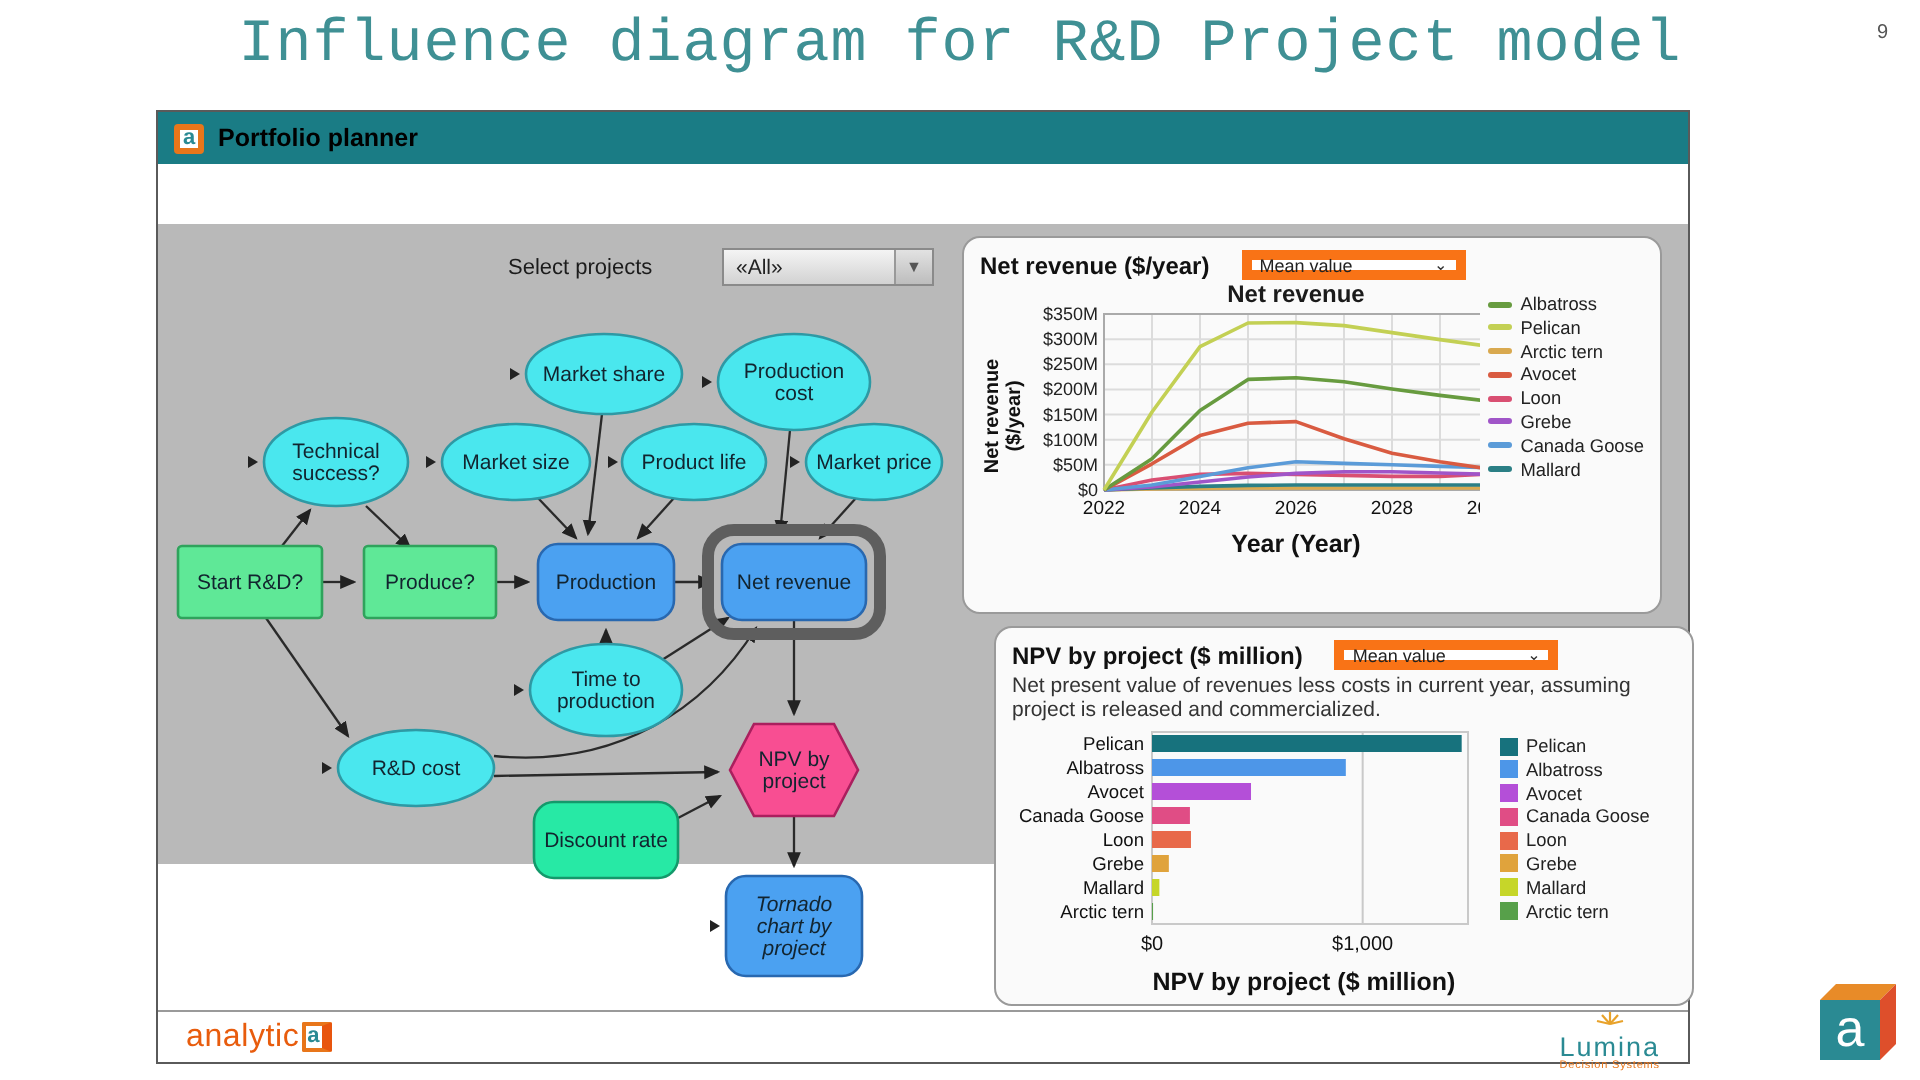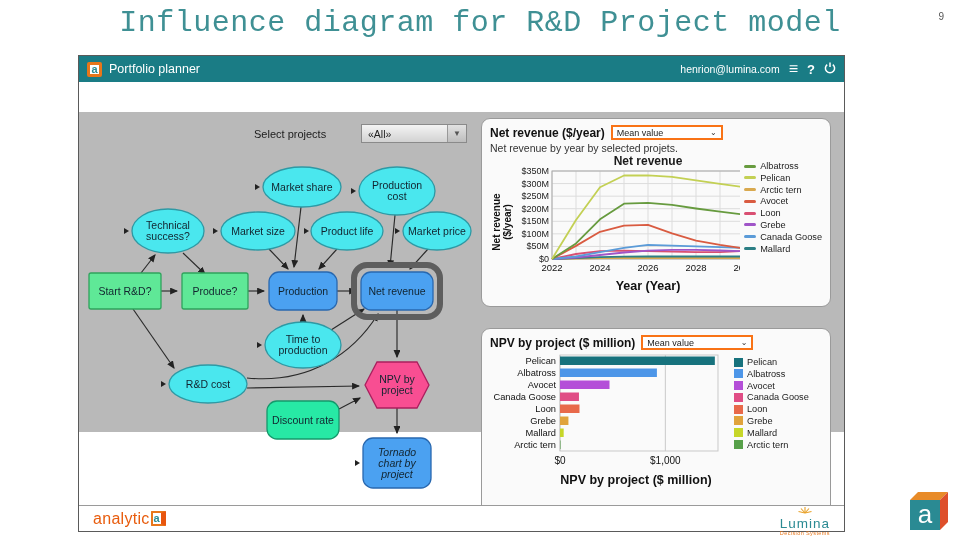--- a/index.html
+++ b/index.html
@@ -5,42 +5,42 @@
   html,body{margin:0;padding:0;}
   body{width:960px;height:540px;background:#ffffff;font-family:"Liberation Sans",sans-serif;overflow:hidden;cursor:default;position:relative;}
   .slide{position:absolute;inset:0;}
   .slide-title{position:absolute;top:6px;left:0;width:100%;text-align:center;font-size:30px;color:#3f9094;letter-spacing:.5px;font-family:Liberation Mono, monospace;}
   .page-number{position:absolute;top:11px;right:16px;font-size:10px;color:#555;}
 
   
   .window{position:absolute;left:78px;top:55px;width:767px;height:477px;background:#ffffff;border:1.5px solid #5a5a5a;box-sizing:border-box;}
   .titlebar{height:26px;background:#1a7c85;display:flex;align-items:center;padding:0 8px;box-sizing:border-box;gap:7px;}
   .tb-logo{width:15px;height:15px;background:#fff;border:3px solid #e8761a;border-radius:2px;color:#2a8a93;font-weight:bold;font-size:11px;line-height:9px;text-align:center;box-sizing:border-box;}
-  .tb-title{color:#ffffff;font-weight:normal;font-size:12.5px;}
+  .tb-title{color:#000000;font-weight:bold;font-size:12.5px;}
   .tb-right{margin-left:auto;display:flex;align-items:center;gap:9px;color:#fff;}
   .tb-email{font-size:10.5px;}
   .tb-icon{font-size:13px;font-weight:bold;line-height:1;}
   .tb-icon.menu{font-size:16px;}
 
   .tabstrip{height:30px;background:#ffffff;display:flex;align-items:flex-end;padding:0 0 0 8px;box-sizing:border-box;}
   .tab{padding:4px 10px 5px;border:1px solid #8f94c4;border-bottom:none;border-radius:8px 8px 0 0;background:linear-gradient(#f0f2fd,#d8dcf5);font-size:11px;color:#111;margin-right:4px;white-space:nowrap;}
   .tab.selected{background:linear-gradient(#f2f2f2,#cccccc);font-weight:bold;border-color:#787878;}
 
   .content{position:absolute;left:0;top:56px;width:100%;height:320px;background:#b9b9b9;}
   .sel-label{position:absolute;left:175px;top:16px;font-size:11px;color:#1c1c1c;}
   .sel-dd{position:absolute;left:282px;top:12px;width:106px;height:19px;background:linear-gradient(#f4f4f4,#d2d2d2);border:1px solid #8a8a8a;box-sizing:border-box;font-size:10.5px;color:#222;display:flex;align-items:center;padding-left:6px;}
   .sel-dd-btn{margin-left:auto;width:18px;height:100%;background:linear-gradient(#e2e2e2,#bdbdbd);border-left:1px solid #999;display:flex;align-items:center;justify-content:center;font-size:8px;color:#555;}
   #diagram{position:absolute;left:0;top:0;}
 
   .panel{position:absolute;left:402px;width:350px;background:#fafafa;border:1px solid #9a9a9a;border-radius:9px;box-sizing:border-box;padding:6px 8px;}
   .panel1{top:6px;height:189px;}
-  .panel2{top:216px;height:190px;}
-  .p-head{display:flex;align-items:center;gap:6px;}
+  .panel2{top:201px;height:190px;margin-left:16px;}
+  .p-head{display:flex;align-items:center;gap:16px;}
   .p-title{font-weight:bold;font-size:12px;color:#111;white-space:nowrap;}
-  .p-select{width:112px;height:15px;border:2px solid #f97316;background:#fff;font-size:9px;color:#222;display:flex;align-items:center;padding:0 4px;box-sizing:border-box;}
+  .p-select{width:112px;height:15px;border:5px solid #f97316;background:#fff;font-size:9px;color:#222;display:flex;align-items:center;padding:0 4px;box-sizing:border-box;}
   .p-caret{margin-left:auto;font-size:8px;color:#333;}
   .p-sub{font-size:10.5px;color:#333;margin-top:2px;line-height:12px;}
   .chart-row{display:flex;margin-top:1px;}
   .ylab-wrap{width:24px;position:relative;flex:0 0 24px;}
   .ylab{position:absolute;width:120px;left:-48px;top:56px;transform:rotate(-90deg);text-align:center;font-weight:bold;font-size:10px;color:#111;line-height:11px;}
   .legend{list-style:none;margin:6px 0 0 4px;padding:0;flex:1;}
   .legend li{display:flex;align-items:center;gap:4px;font-size:9.2px;color:#222;margin-bottom:1.8px;white-space:nowrap;}
   .lg-dash{width:12px;height:3px;border-radius:2px;flex:0 0 12px;}
   .lg-sq{width:9px;height:9px;flex:0 0 9px;}
   .bar-title{font-weight:bold;font-size:12.5px;color:#111;text-align:center;width:240px;margin:2px 0 0 26px;}
@@ -60,31 +60,20 @@
 <body>
 
 <div class="slide">
   <div class="slide-title">Influence diagram for R&amp;D Project model</div>
   <div class="page-number">9</div>
 
   <div class="window">
     <div class="titlebar">
       <span class="tb-logo">a</span>
       <span class="tb-title">Portfolio planner</span>
-      <span class="tb-right">
-        <span class="tb-email">henrion@lumina.com</span>
-        <span class="tb-icon menu">≡</span>
-        <span class="tb-icon">?</span>
-        <span class="tb-icon">
-          <svg width="12" height="12" viewBox="0 0 12 12">
-              <path d="M3.2 2.6 A4.6 4.6 0 1 0 8.8 2.6" fill="none" stroke="#fff" stroke-width="1.5"></path>
-              <line x1="6" y1="0.5" x2="6" y2="5" stroke="#fff" stroke-width="1.5"></line>
-            </svg>
-        </span>
-      </span>
     </div>
 
 
     <div class="content">
       <span class="sel-label">Select projects</span>
       <div class="sel-dd">
         <span>«All»</span>
         <span class="sel-dd-btn">▼</span>
       </div>
 
@@ -191,21 +180,20 @@
         </svg>
 
       <div class="panel panel1">
         <div class="p-head">
           <span class="p-title">Net revenue ($/year)</span>
           <span class="p-select">
             <span>Mean value</span>
             <span class="p-caret">⌄</span>
           </span>
         </div>
-        <div class="p-sub">Net revenue by year by selected projets.</div>
         <div class="chart-row">
           <div class="ylab-wrap">
             <div class="ylab">
               <span>Net revenue</span><br>
               <span>($/year)</span>
             </div>
           </div>
           <svg id="linechart" width="240" height="150">
               <text x="134" y="10" text-anchor="middle" font-size="12" font-weight="bold" fill="#1a1a1a">Net revenue</text>
               <line x1="38" y1="16" x2="38" y2="104" stroke="#dcdcdc" stroke-width="1"></line>
@@ -287,20 +275,21 @@
       </div>
 
       <div class="panel panel2">
         <div class="p-head">
           <span class="p-title">NPV by project ($ million)</span>
           <span class="p-select">
             <span>Mean value</span>
             <span class="p-caret">⌄</span>
           </span>
         </div>
+        <div class="p-sub">Net present value of revenues less costs in current year, assuming project is released and commercialized.</div>
         <div class="chart-row">
           <svg id="barchart" width="240" height="120">
               <rect x="70" y="4" width="158" height="96" fill="none" stroke="#c9c9c9" stroke-width="1"></rect>
               <line x1="70" y1="4" x2="70" y2="100" stroke="#c9c9c9" stroke-width="1"></line>
               <text x="70" y="113" text-anchor="middle" font-size="10" fill="#111">$0</text>
               <line x1="175.33333333333331" y1="4" x2="175.33333333333331" y2="100" stroke="#c9c9c9" stroke-width="1"></line>
               <text x="175.33333333333331" y="113" text-anchor="middle" font-size="10" fill="#111">$1,000</text>
               <text x="66" y="13" text-anchor="end" font-size="9.3" fill="#111">Pelican</text>
               <rect x="70" y="5.5" width="154.84" height="8.5" fill="#17727d"></rect>
               <text x="66" y="25" text-anchor="end" font-size="9.3" fill="#111">Albatross</text>

